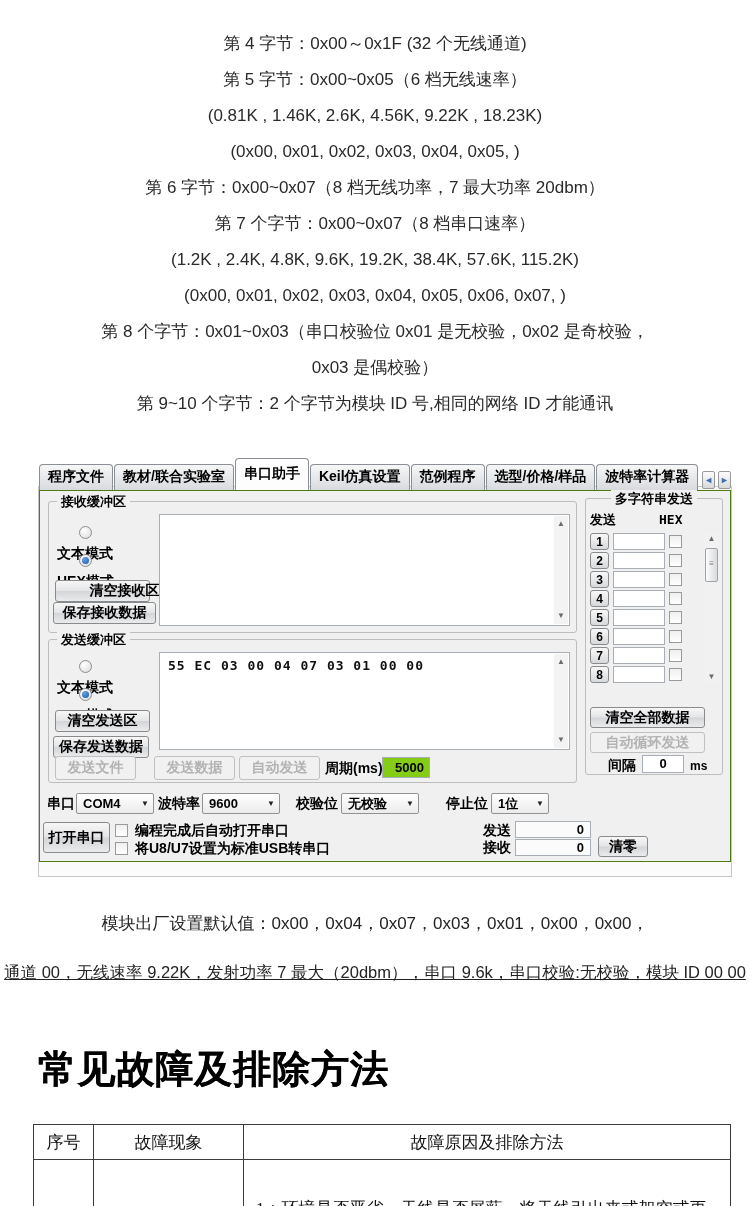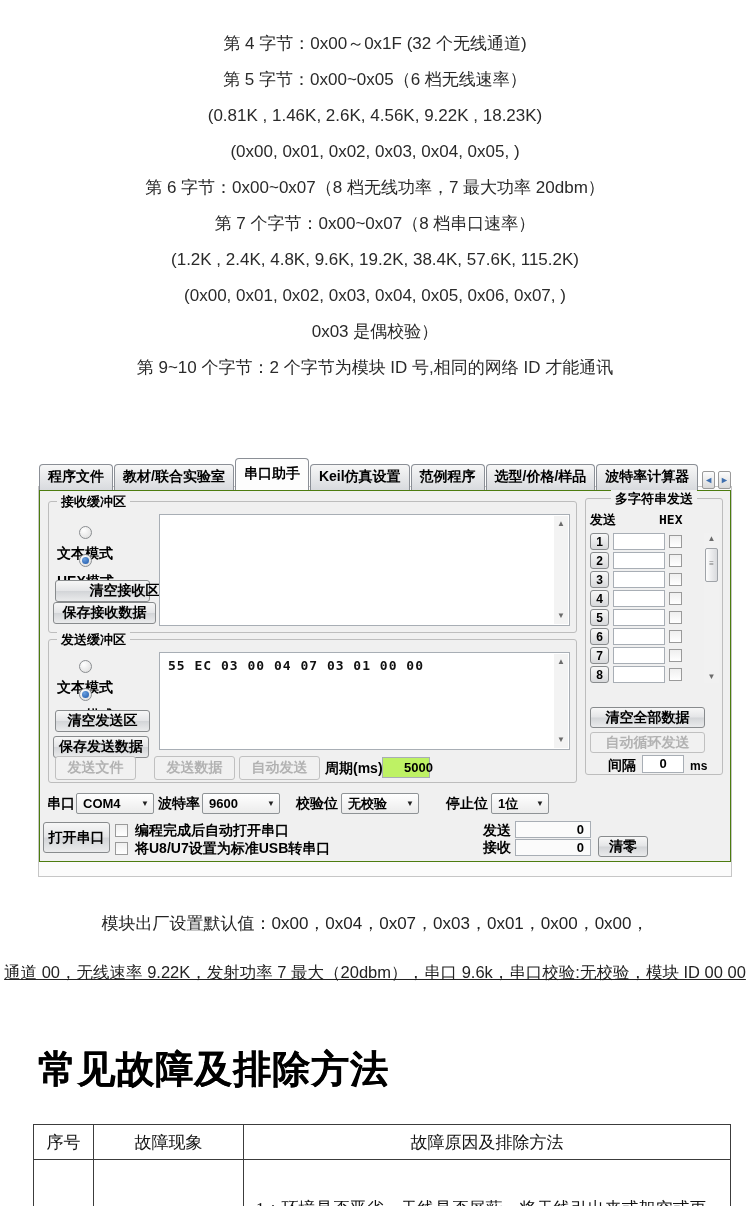--- a/index.html
+++ b/index.html
@@ -83,20 +83,21 @@
 
 <div class="intro">
   <div>第 4 字节：0x00～0x1F (32 个无线通道)</div>
   <div>第 5 字节：0x00~0x05（6 档无线速率）</div>
   <div>(0.81K , 1.46K, 2.6K, 4.56K, 9.22K , 18.23K)</div>
   <div>(0x00, 0x01, 0x02, 0x03, 0x04, 0x05, )</div>
   <div>第 6 字节：0x00~0x07（8 档无线功率，7 最大功率 20dbm）</div>
   <div>第 7 个字节：0x00~0x07（8 档串口速率）</div>
   <div>(1.2K , 2.4K, 4.8K, 9.6K, 19.2K, 38.4K, 57.6K, 115.2K)</div>
   <div>(0x00, 0x01, 0x02, 0x03, 0x04, 0x05, 0x06, 0x07, )</div>
+  <div>第 8 个字节：0x01~0x03（串口校验位 0x01 是无校验，0x02 是奇校验，</div>
   <div>0x03 是偶校验）</div>
   <div>第 9~10 个字节：2 个字节为模块 ID 号,相同的网络 ID 才能通讯</div>
 </div>
 
 <div class="tool">
   <div class="frame"></div>
 
   <div class="tabs">
     <div class="tab">程序文件</div>
     <div class="tab">教材/联合实验室</div>
@@ -147,21 +148,21 @@
         <div class="hexline">55 EC 03 00 04 07 03 01 00 00</div>
         <div class="sb">
           <div class="up">▲</div>
           <div class="dn">▼</div>
         </div>
       </div>
       <div class="btn disabled" style="left:6px;top:116px;width:81px;height:24px;">发送文件</div>
       <div class="btn disabled" style="left:105px;top:116px;width:81px;height:24px;">发送数据</div>
       <div class="btn disabled" style="left:190px;top:116px;width:81px;height:24px;">自动发送</div>
       <span class="uilabel" style="left:276px;top:118px;">周期(ms)</span>
-      <div class="field" style="left:333px;top:117px;width:48px;height:21px;line-height:19px;padding-left:21px;background:#bef264;">5000</div>
+      <div class="field" style="left:333px;top:117px;width:48px;height:21px;line-height:19px;padding-left:12px;background:#84cc16;">5000</div>
     </div>
 
     <div class="group" style="left:545px;top:7px;width:138px;height:277px;">
       <span class="glabel" style="left:50%;transform:translateX(-50%);">多字符串发送</span>
       <span class="uilabel" style="left:4px;top:10px;font-size:13px;">发送</span>
       <span class="uilabel" style="left:73px;top:10px;font-size:13px;font-family:'DejaVu Sans Mono','Liberation Mono',monospace;">HEX</span>
 
       <div class="mrows">
         <div class="mrow">
           <div class="mnum">1</div>

